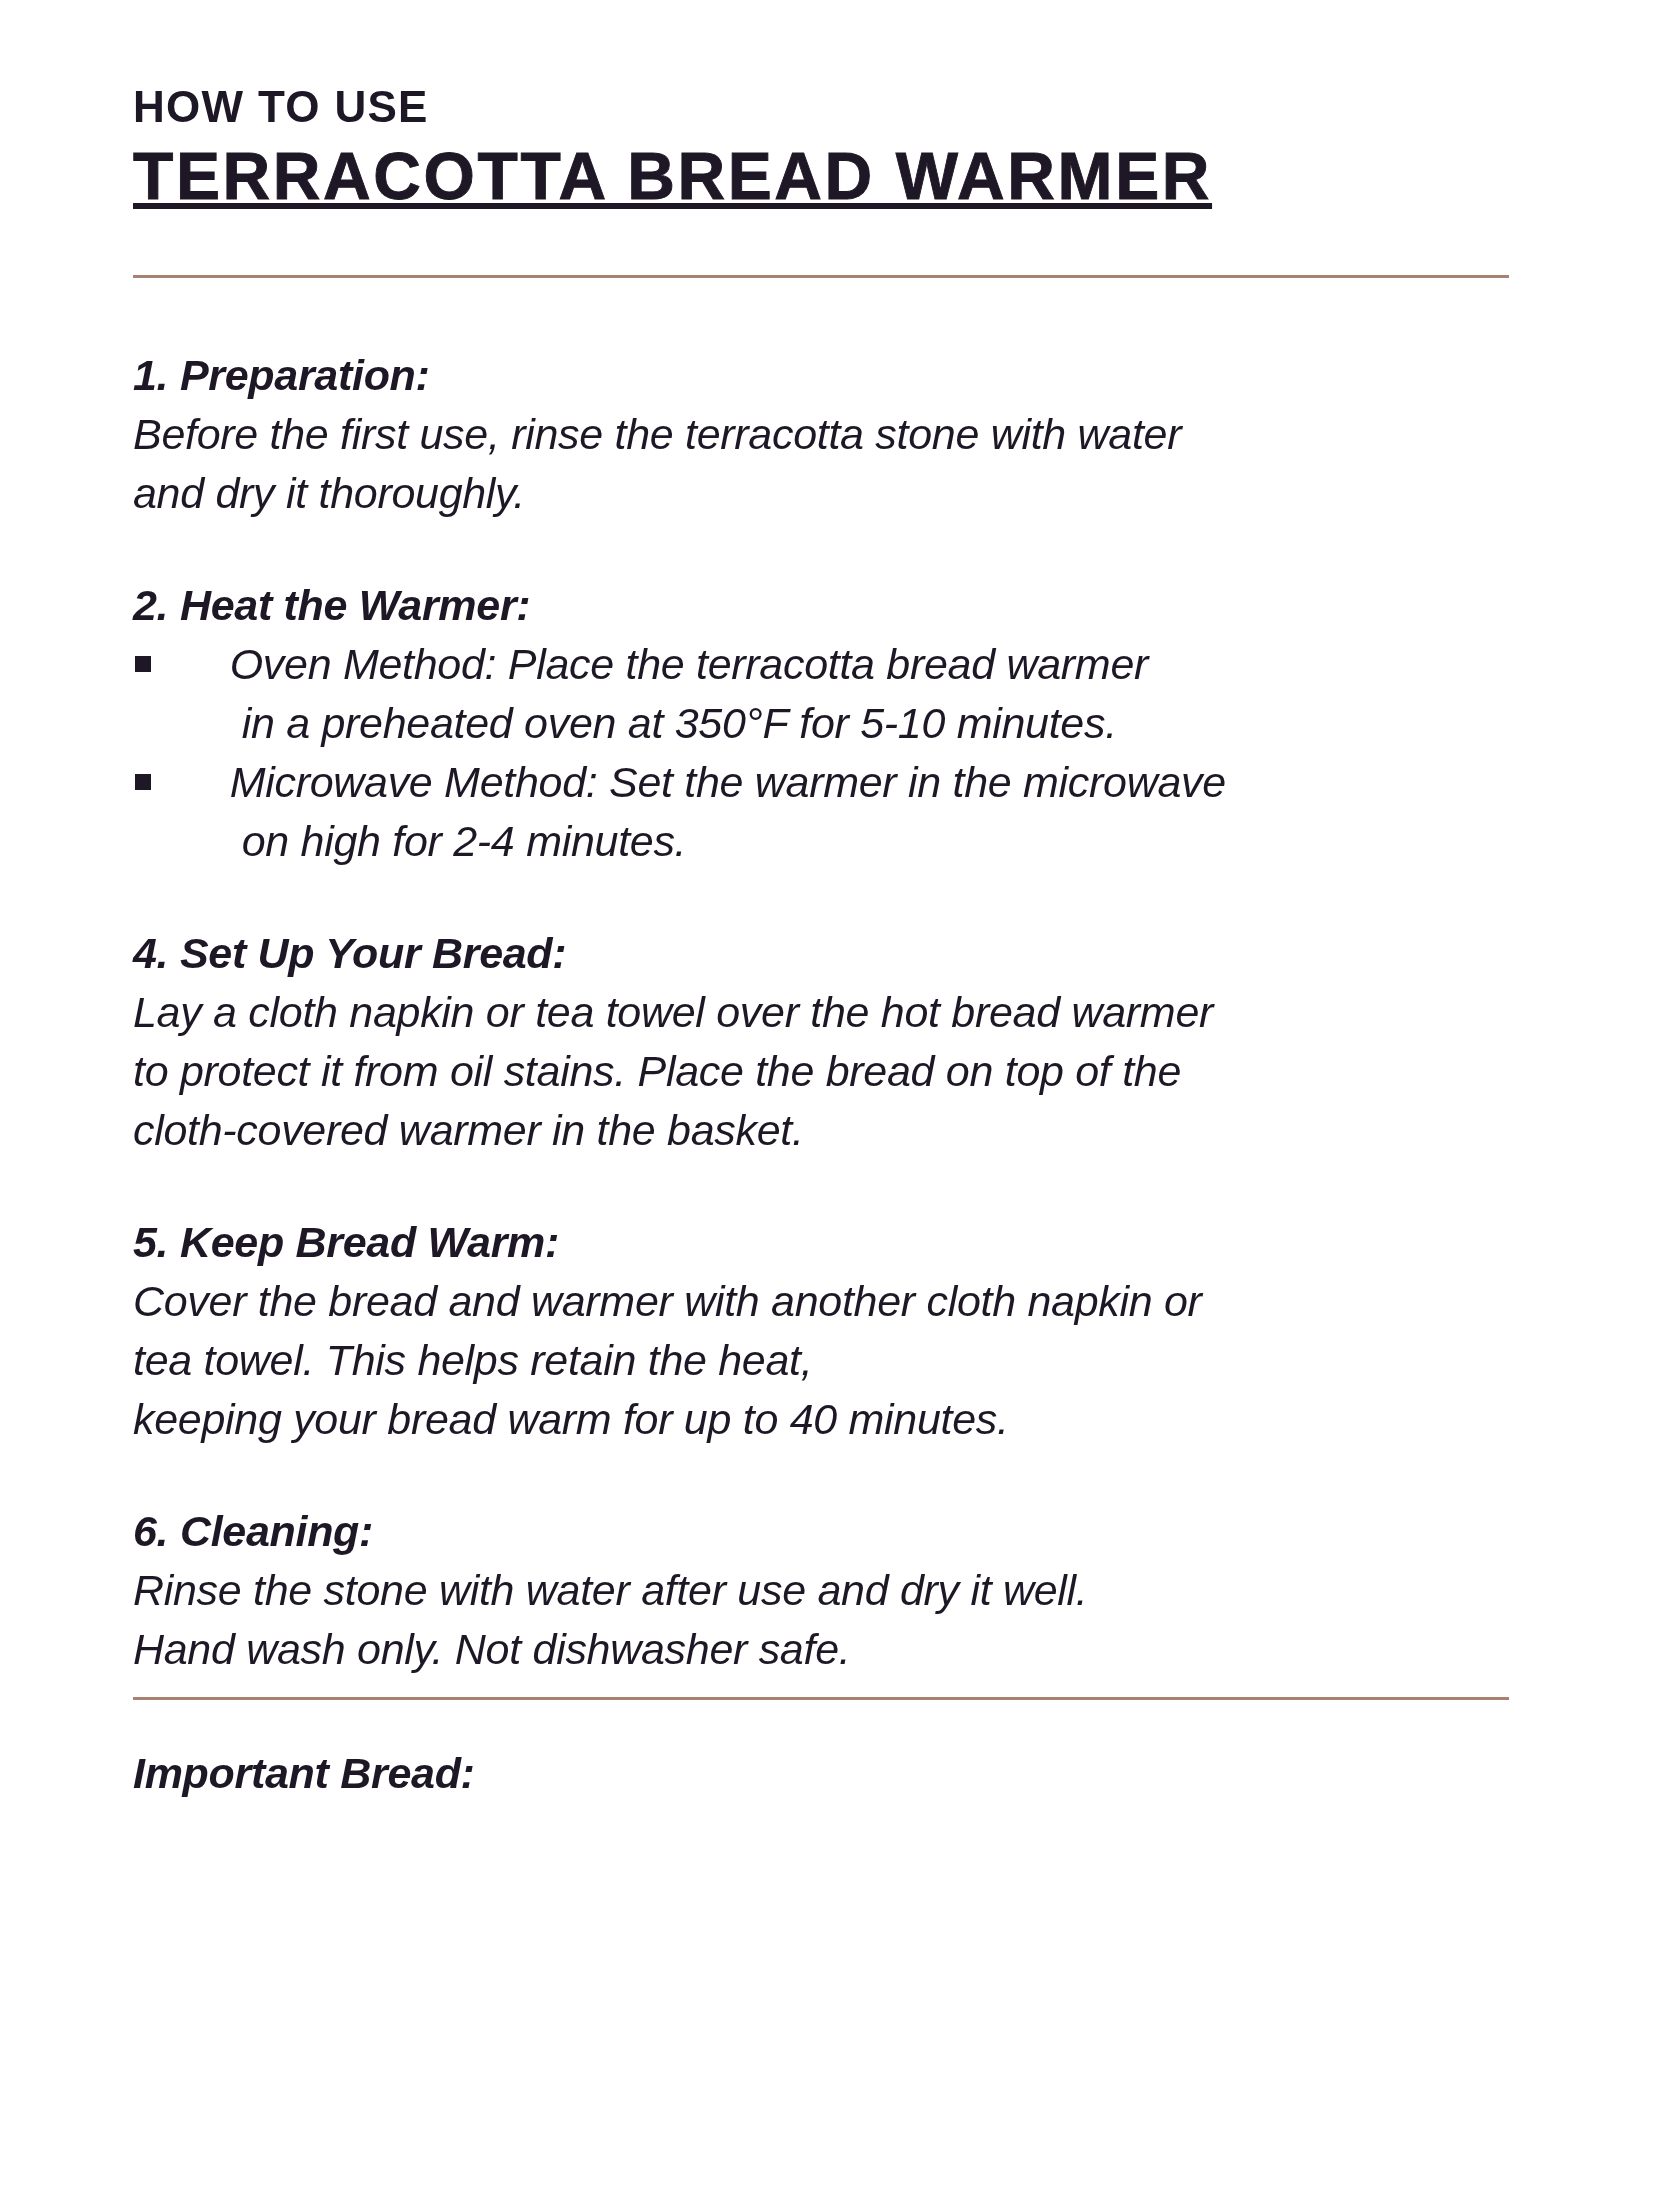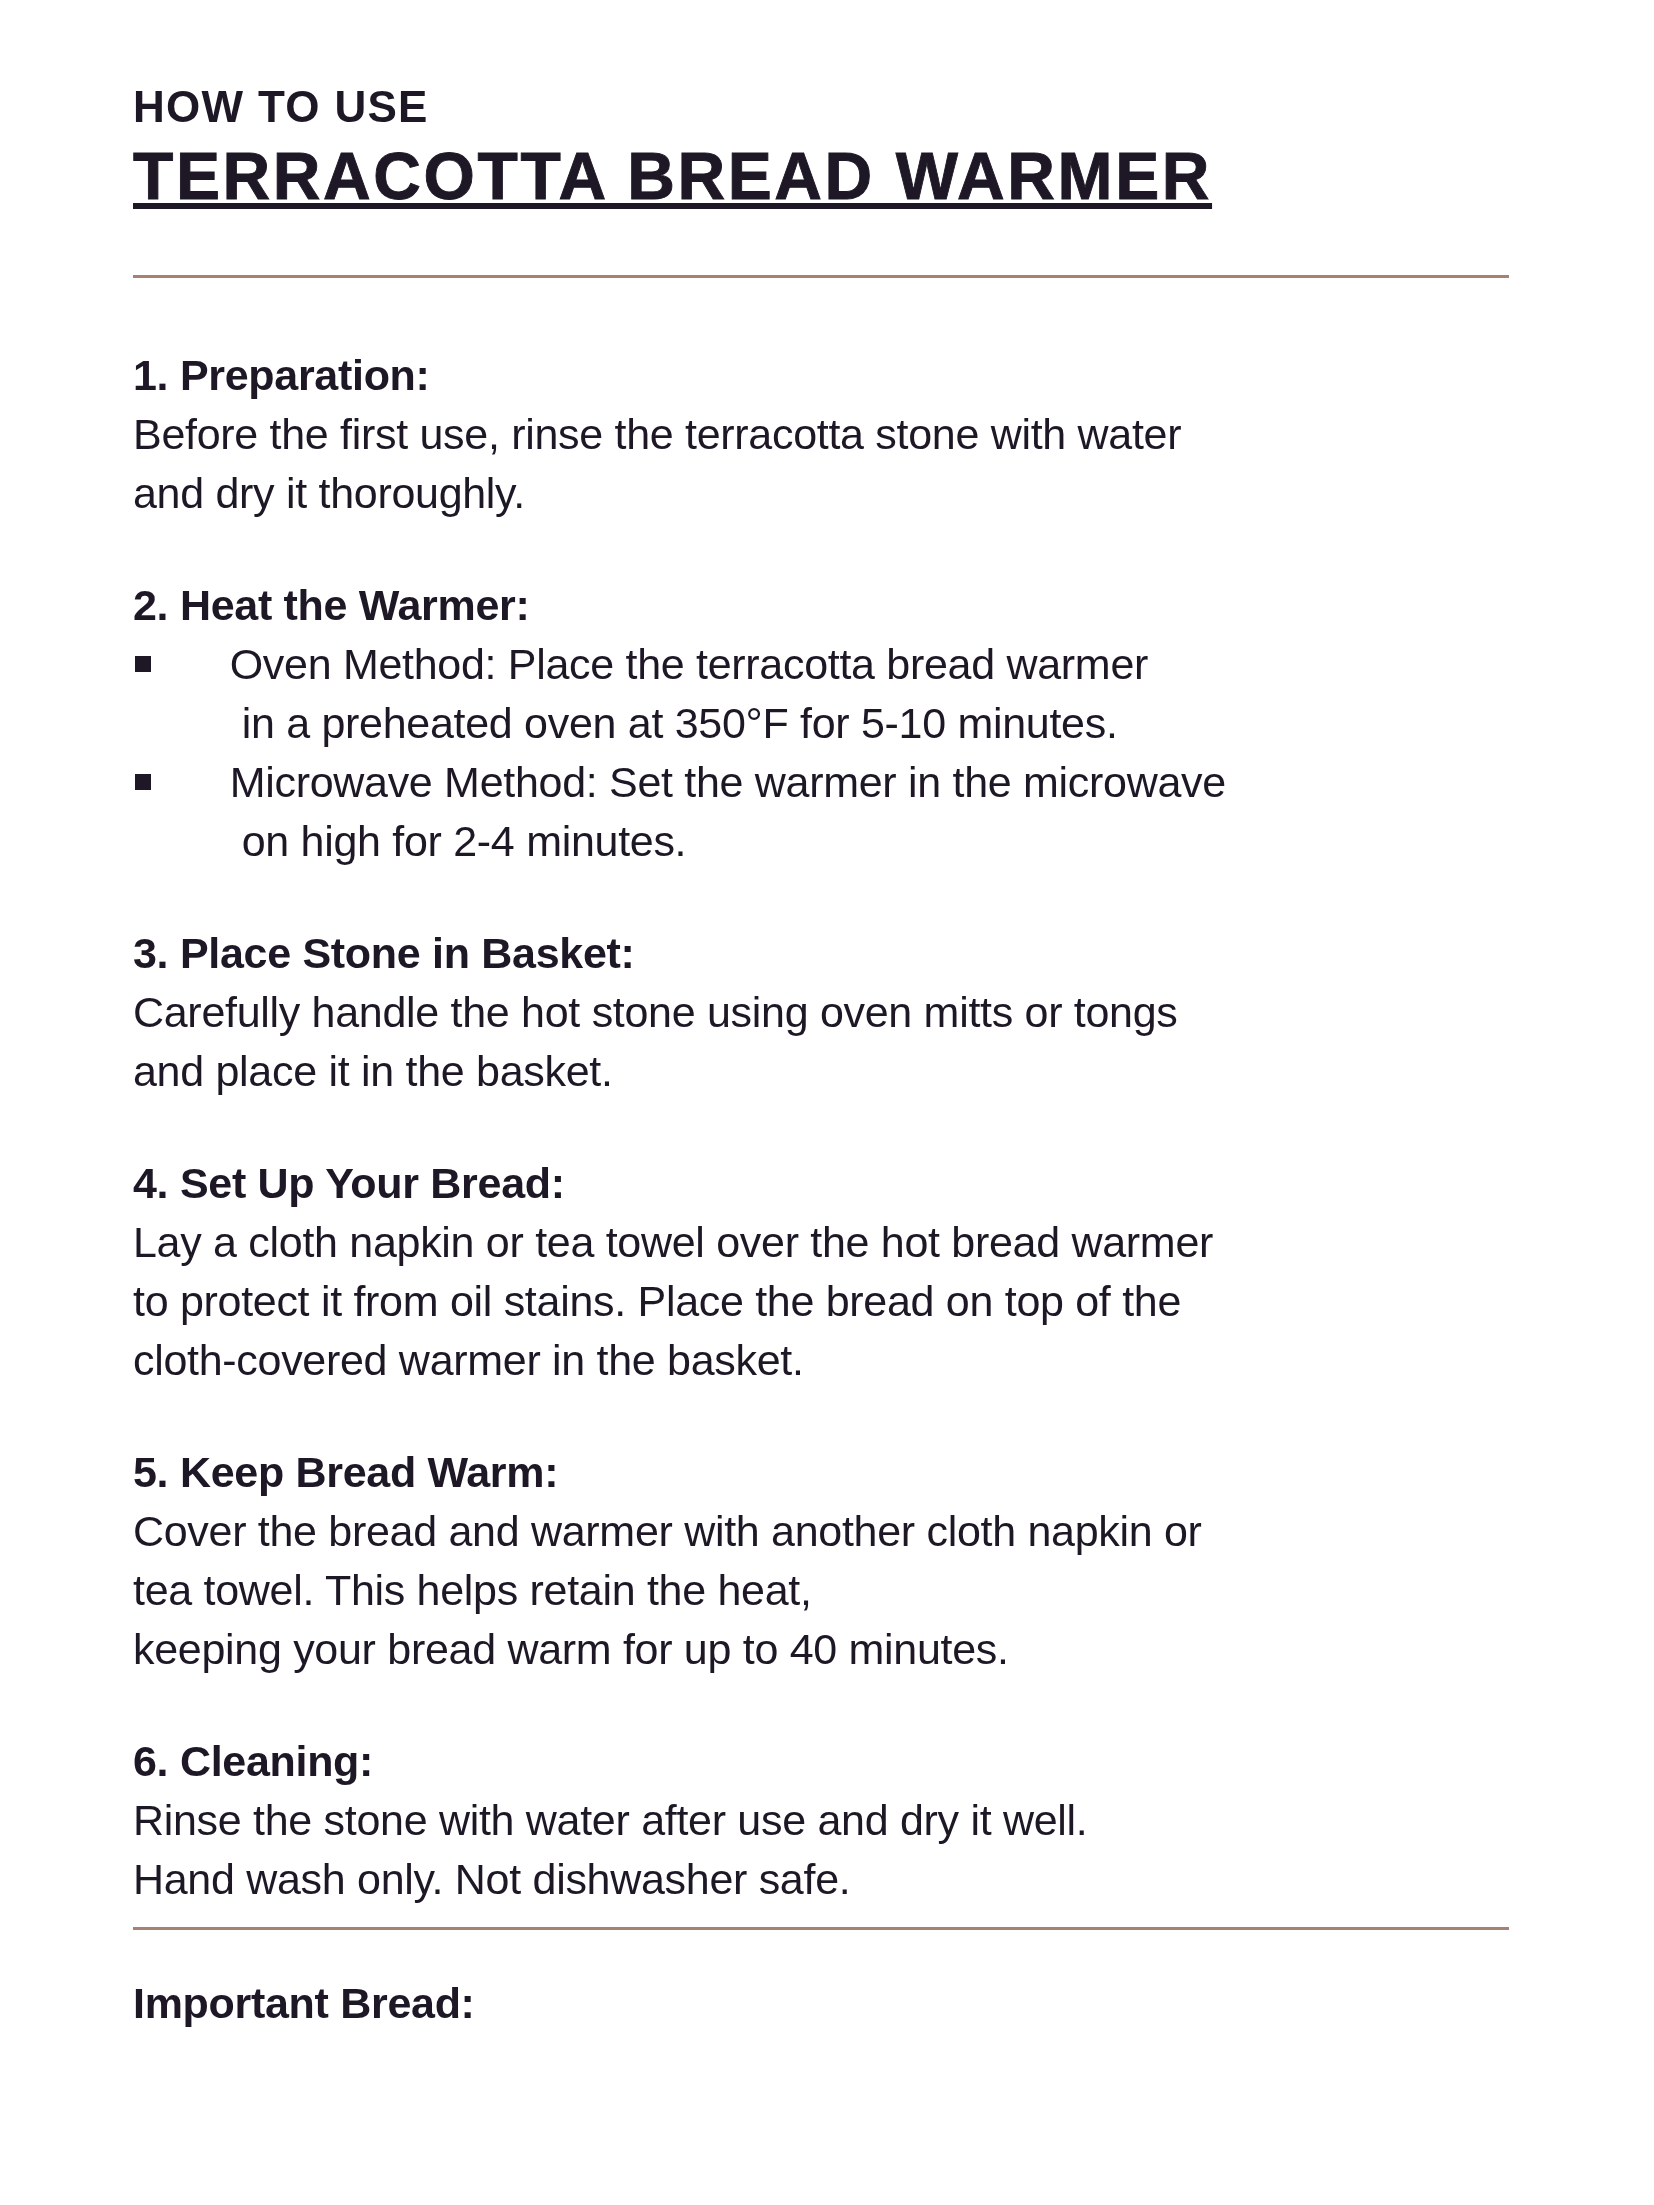--- a/index.html
+++ b/index.html
@@ -33,21 +33,21 @@
     text-decoration: underline;
     -webkit-text-stroke: 0.9px #1e1826;
   }
   hr.divider {
     border: none;
     border-top: 3.4px solid #a78273;
     margin: 0;
   }
   hr.divider-top { margin: 61px 0 68px 0; }
   hr.divider-bottom { margin: 18.7px 0 44px 0; }
-  .sec { margin: 0 0 53px 0; }
+  .sec { margin: 0 0 53px 0; font-style: italic; }
   .sec-last { margin-bottom: 18.7px; }
   .sec h2 {
     margin: 0;
     font-size: 43px;
     font-weight: 700;
     line-height: 59px;
     letter-spacing: -0.3px;
   }
   .sec p {
     margin: 0;
@@ -112,25 +112,20 @@
 in a preheated oven at 350°F for 5-10 minutes.</span>
       </li>
       <li class="bullet">
         <span class="marker"></span>
         <span class="btext">Microwave Method: Set the warmer in the microwave
 on high for 2-4 minutes.</span>
       </li>
     </ul>
   </section>
 
-  <section class="sec">
-    <h2>3. Place Stone in Basket:</h2>
-    <p>Carefully handle the hot stone using oven mitts or tongs
-and place it in the basket.</p>
-  </section>
 
   <section class="sec">
     <h2>4. Set Up Your Bread:</h2>
     <p>Lay a cloth napkin or tea towel over the hot bread warmer
 to protect it from oil stains. Place the bread on top of the
 cloth-covered warmer in the basket.</p>
   </section>
 
   <section class="sec">
     <h2>5. Keep Bread Warm:</h2>

